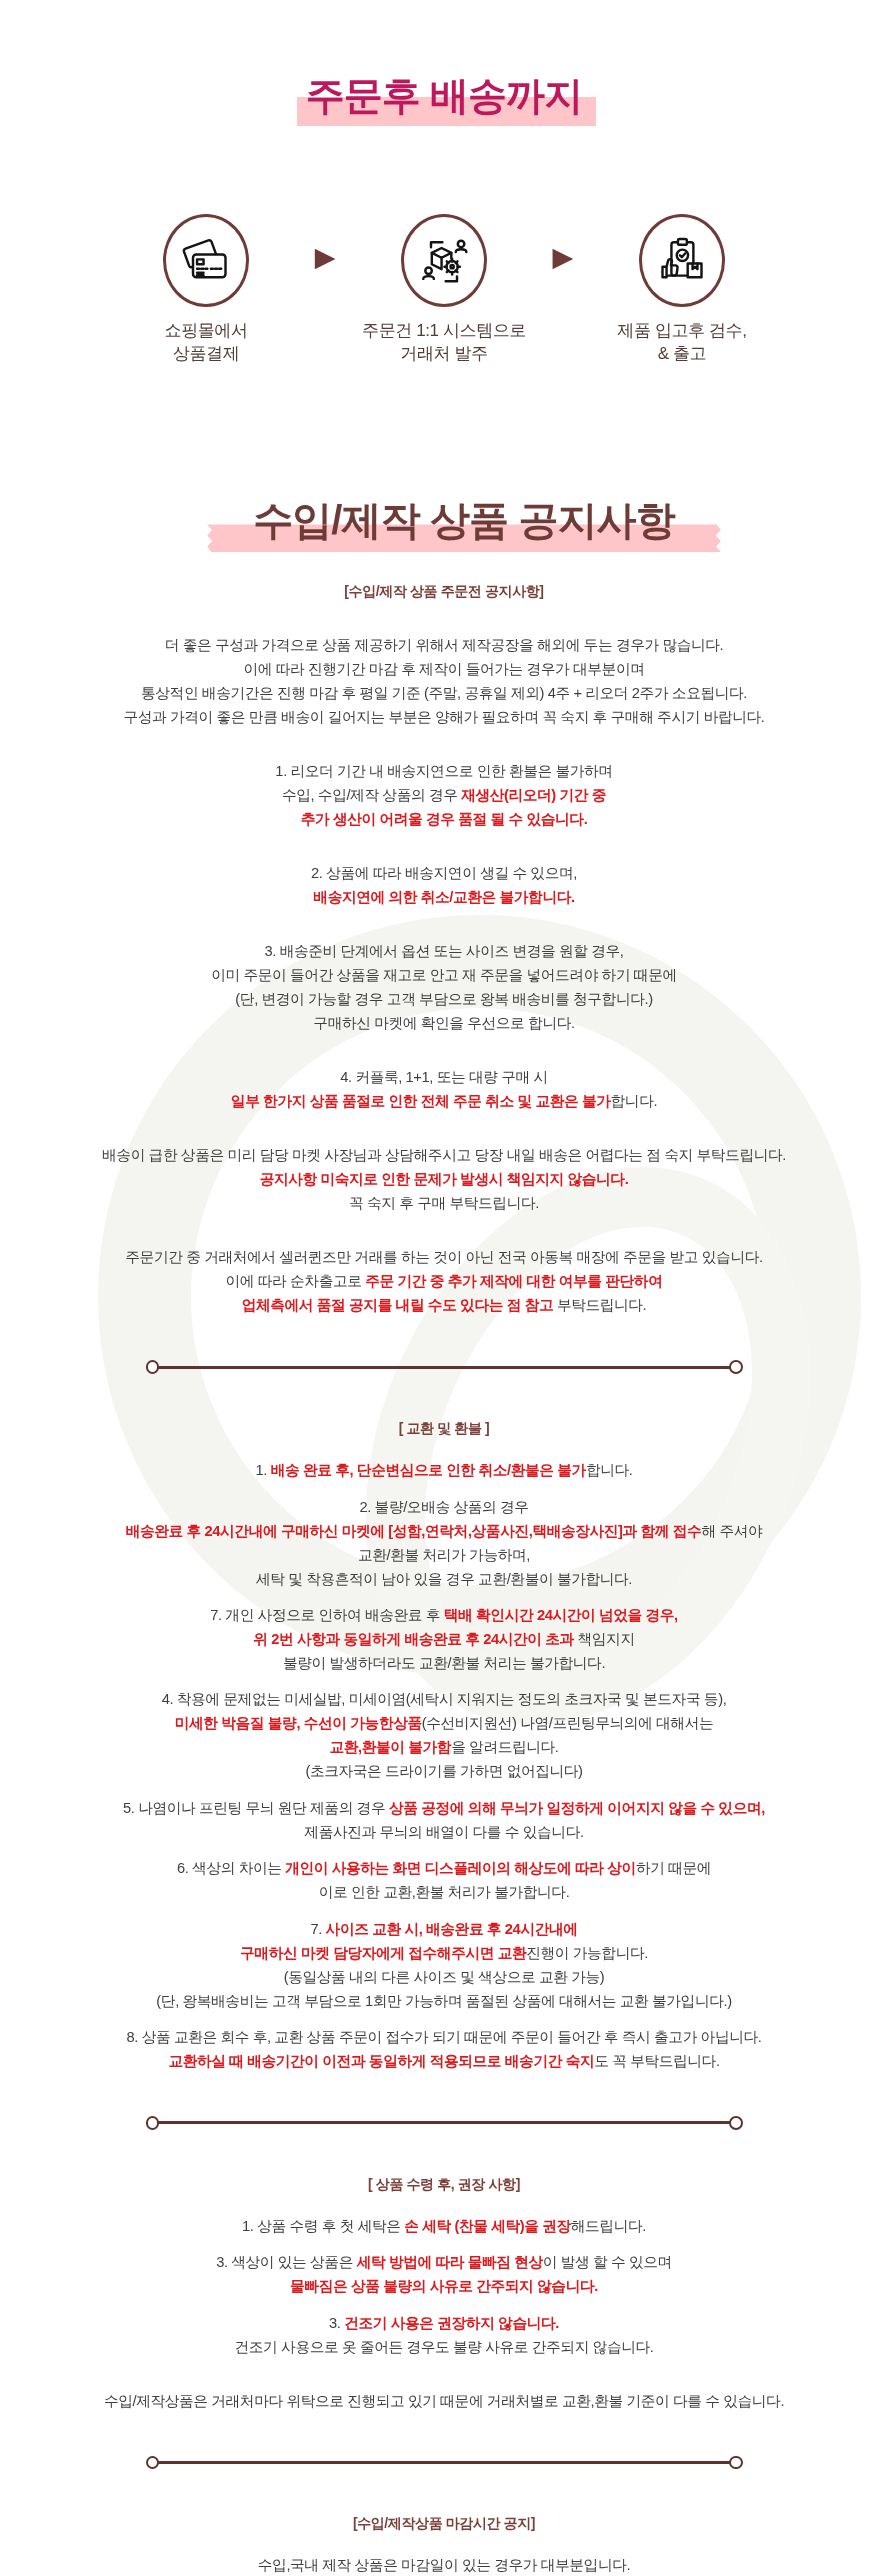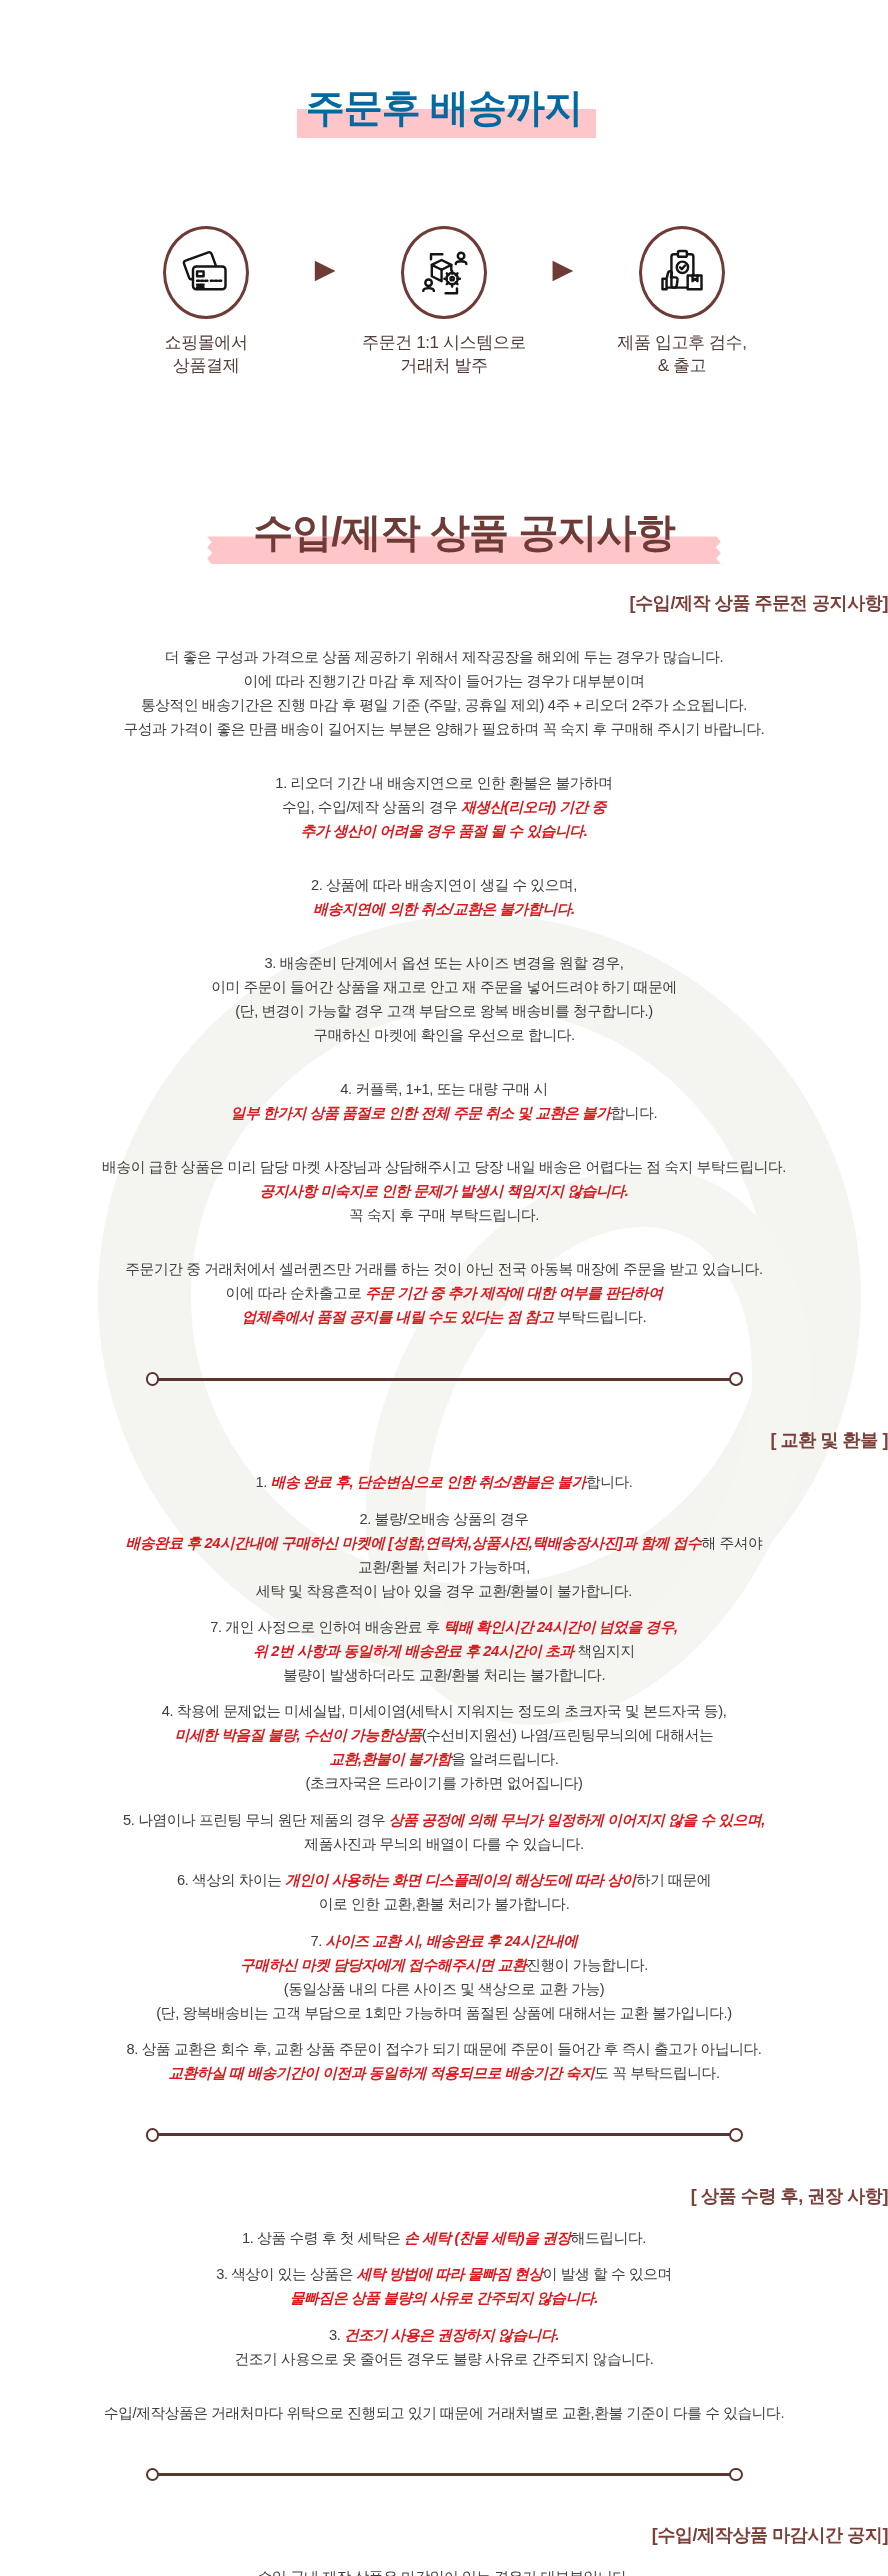--- a/index.html
+++ b/index.html
@@ -16,22 +16,21 @@
   .wm{position:absolute;z-index:0;pointer-events:none;}
   .wm-ring{left:98px;top:915px;width:577px;height:577px;border:93px solid #f4f4f1;border-radius:50%;}
   .wm-swirl{left:382px;top:1155px;width:293px;height:462px;border:60px solid #f5f5f2;border-radius:50%;transform:rotate(24deg);}
   .content{position:relative;z-index:1;}
 
   
   .hero-title-wrap{text-align:center;padding-top:76px;}
   .hero-title{
     position:relative;display:inline-block;z-index:0;
     font-size:39px;line-height:39px;font-weight:800;letter-spacing:-0.9px;
-    color:#0369a1;
-    margin-top:12px;
+    color:#be185d;
   }
   .hero-title::before{
     content:"";position:absolute;z-index:-1;
     left:-9px;right:-14px;top:21px;height:29px;
     background:#ffc6c9;
   }
   .steps{display:flex;justify-content:center;align-items:flex-start;margin-top:99px;}
   .step{width:210px;text-align:center;}
   .step-circle{
     width:80px;height:87px;margin:0 auto;
@@ -57,32 +56,31 @@
     content:"";position:absolute;z-index:-1;
     left:-46px;right:-46px;top:24px;height:27.5px;
     background:#ffc6c9;
     clip-path:polygon(0 0,0.9% 20%,0 40%,1% 60%,0 80%,0.8% 100%,100% 100%,99.1% 80%,100% 60%,99% 40%,100% 20%,99.2% 0);
   }
 
   
   .sections{text-align:center;}
   .sec-heading{
     margin:39px 0 18px;
-    font-size:18px;line-height:23px;font-weight:800;letter-spacing:-0.4px;
+    font-size:14px;line-height:23px;font-weight:800;letter-spacing:-0.4px;
     color:#7b3f39;
-    text-align:right;
   }
   .block{margin:12.4px 0;}
   .block.para{margin-top:30px;}
   .line{
     font-size:14.7px;line-height:24px;letter-spacing:-0.4px;
     white-space:nowrap;
   }
   .line span.plain{color:#3e3e3e;}
-  .line span.red{color:#dc1a1e;font-weight:700;font-style:italic;}
+  .line span.red{color:#dc1a1e;font-weight:700;}
 
   .divider{width:597px;margin:43px auto;display:flex;align-items:center;}
   .divider .dot{flex:none;width:9.8px;height:9.8px;border:2.7px solid #5d332e;border-radius:50%;background:#fff;}
   .divider .bar{flex:1;height:2.7px;background:#5d332e;margin:0 -1.8px;}
 </style>
 </head>
 <body>
 
 <div class="page">
   <div class="wm wm-ring"></div>

